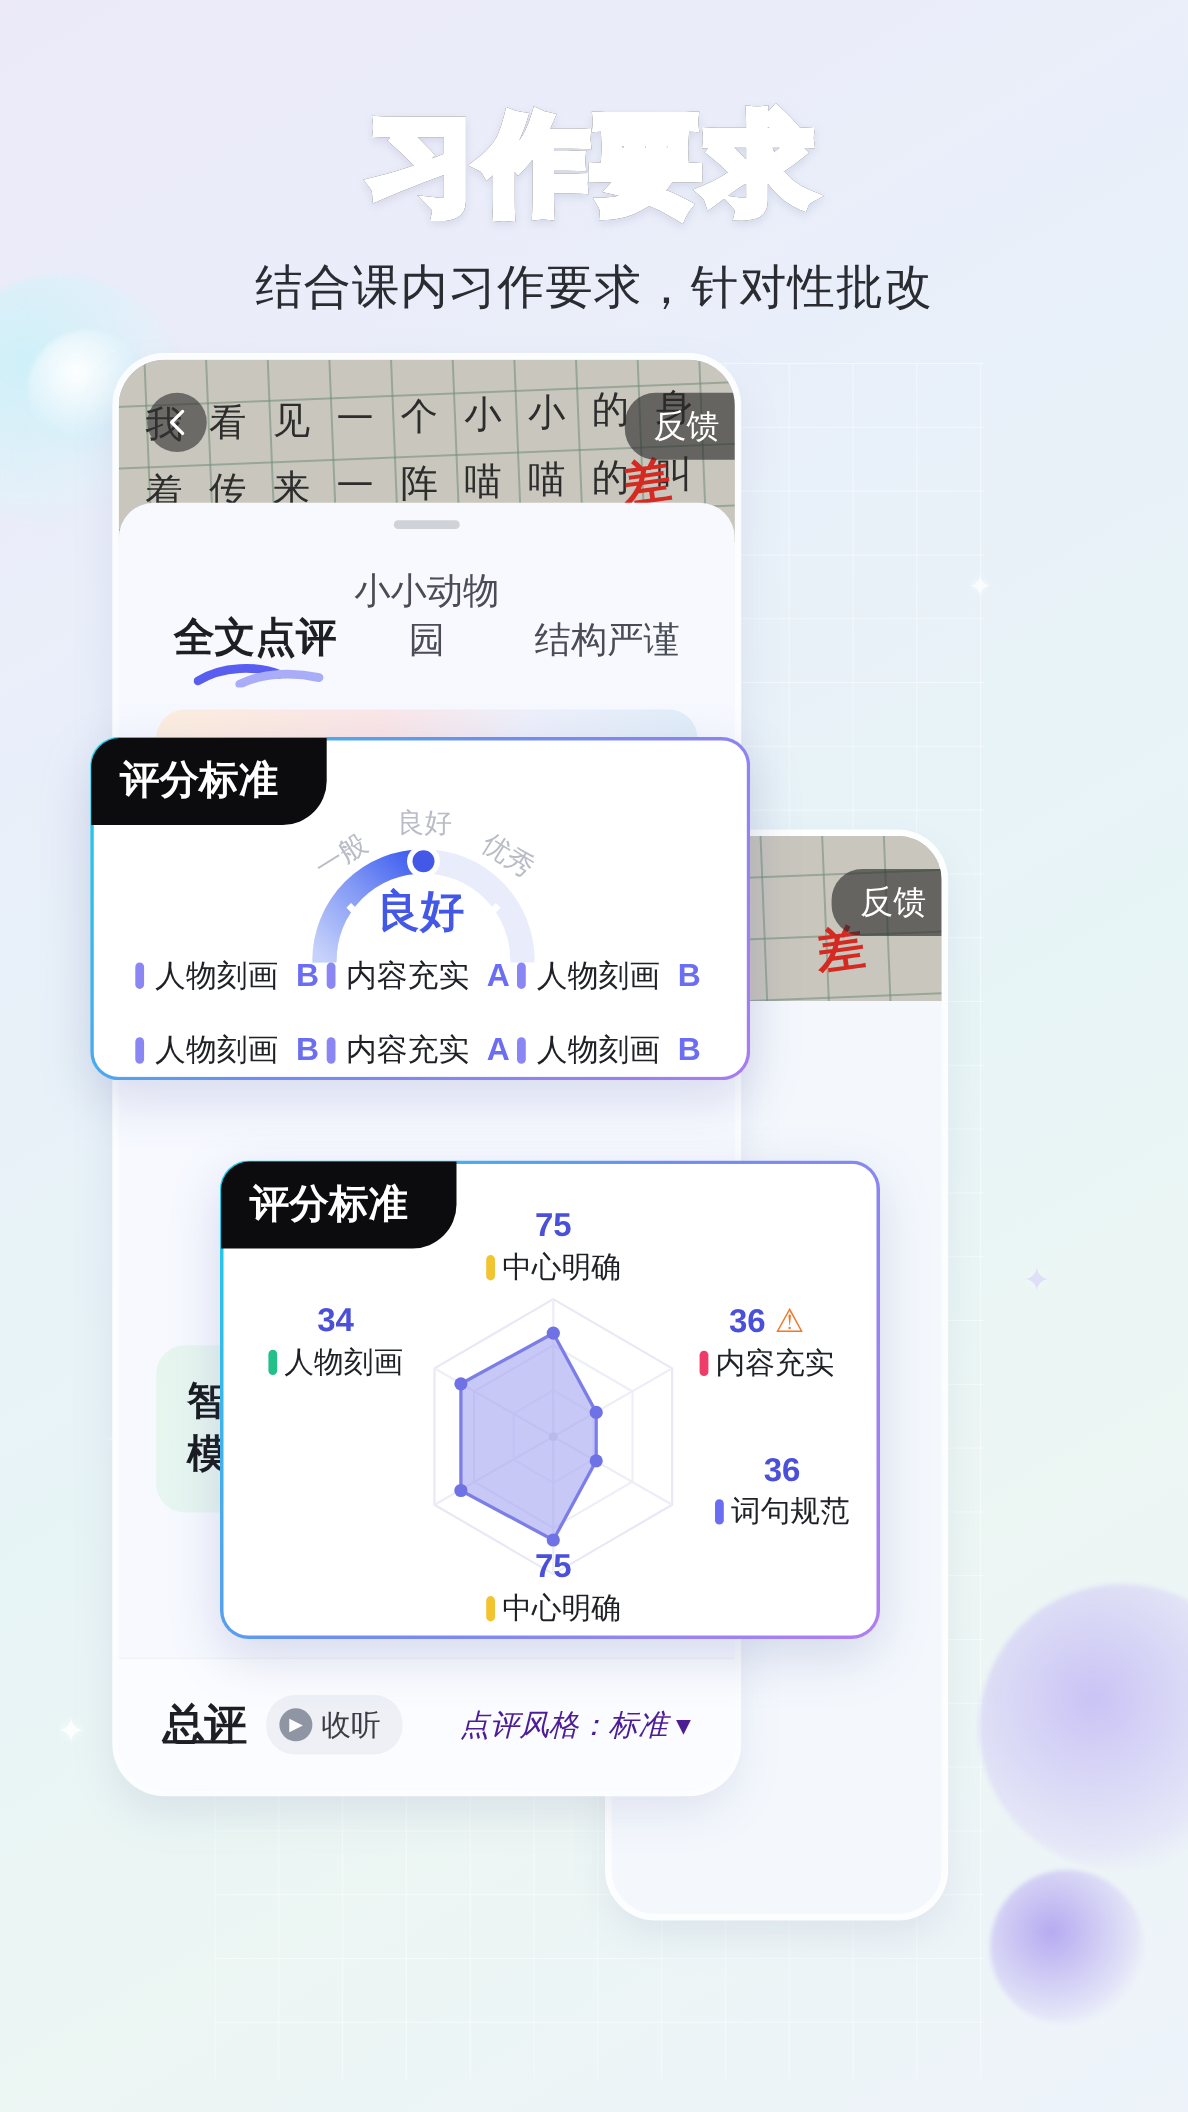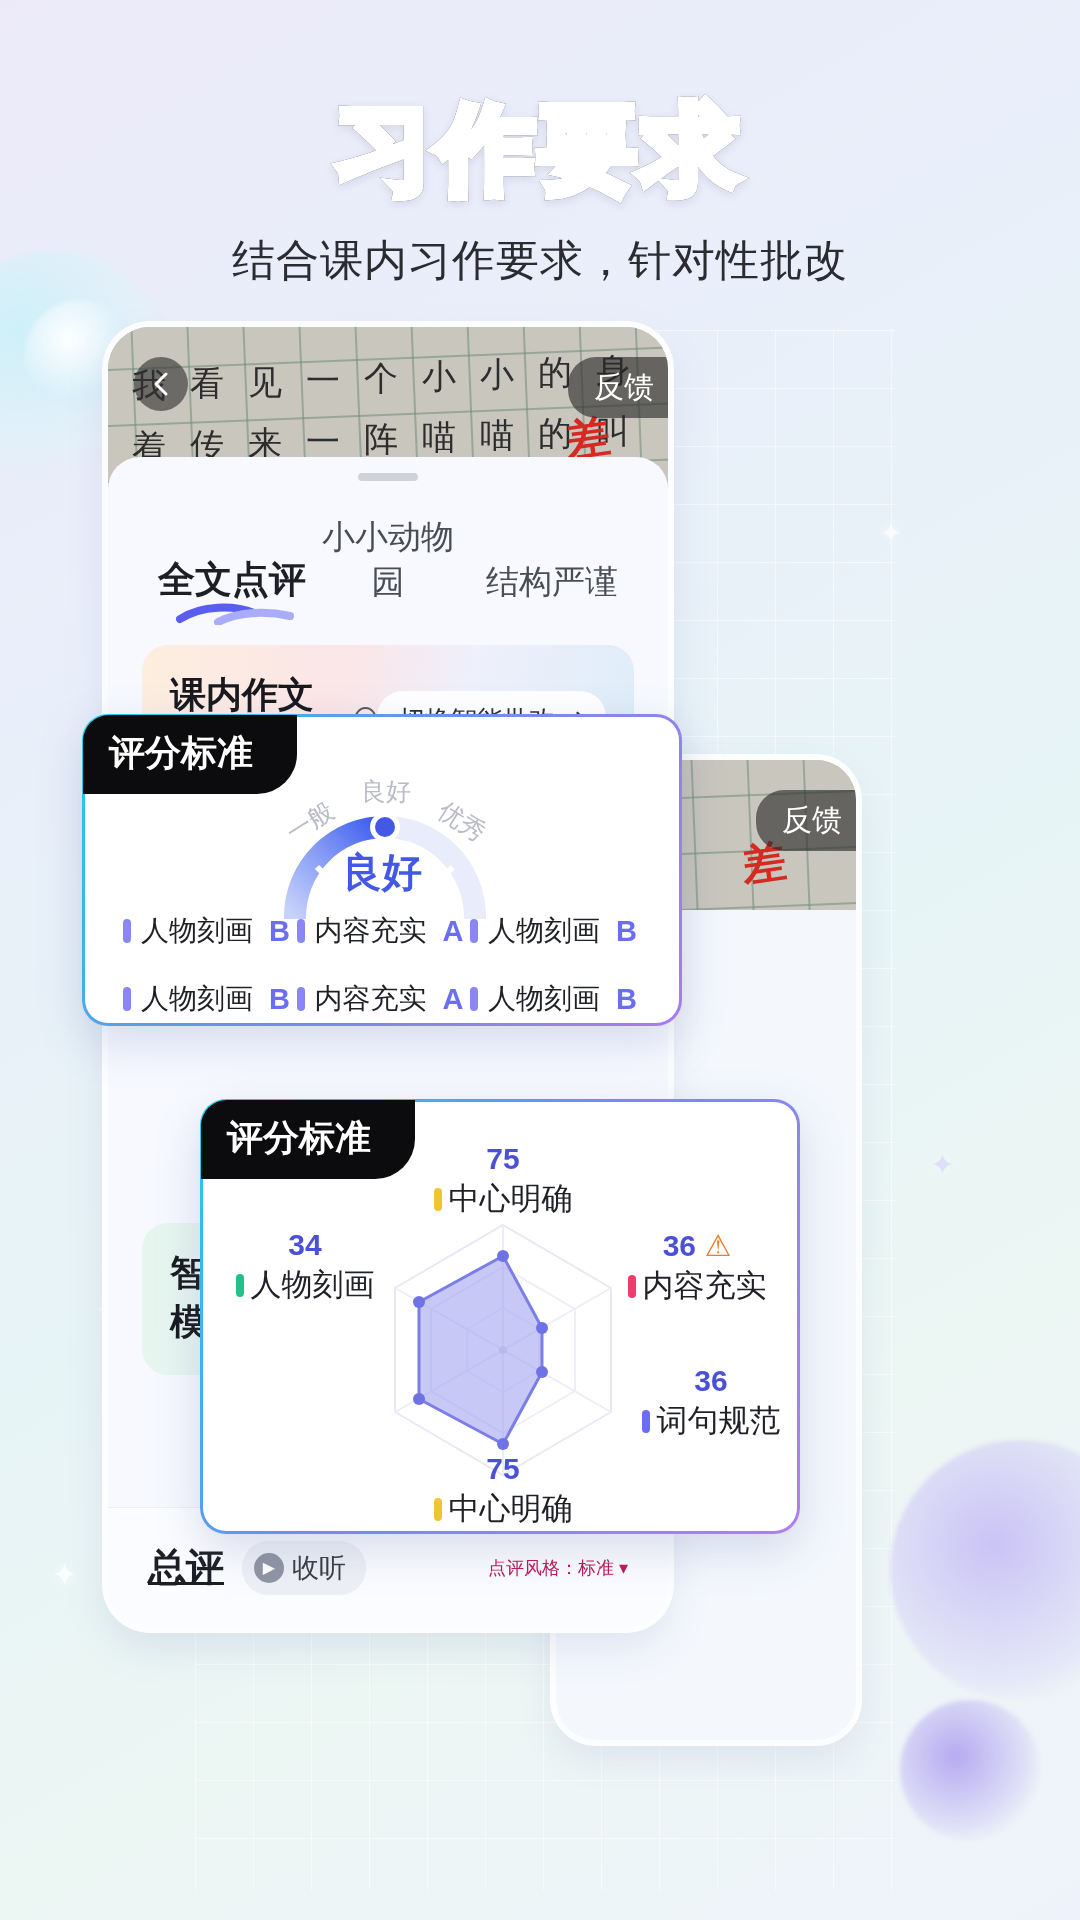--- a/index.html
+++ b/index.html
@@ -123,27 +123,26 @@
   
   .botbar{
     position:absolute; left:0; bottom:0; width:100%; height:120px;
     background:#fbfcff; display:flex;align-items:center;justify-content:space-between;
     padding:0 40px; border-top:1px solid #edeff4;
   }
   .bot-left{display:flex;align-items:center;gap:18px;}
   .bot-title{font-size:38px;font-weight:bold;color:#1d1f25;text-decoration:underline;}
   .listen{display:flex;align-items:center;gap:8px;background:#eef0f6;border-radius:26px;padding:9px 20px 9px 12px;font-size:27px;color:#3a3d44;}
   .play-dot{width:30px;height:30px;border-radius:50%;background:#8f95a3;display:flex;align-items:center;justify-content:center;color:#fff;font-size:16px;}
-  .bot-right{font-size:18px;color:#be185d;}
+  .bot-right{font-size:27px;color:#4c1d95;font-style:italic;}
 
   
   .pop{
     position:absolute;background:#fff;border-radius:26px;
     box-shadow:0 16px 46px rgba(96,110,170,.22);
-    margin-top:44px;
   }
   .pop-label{
     position:absolute; left:-2px; top:-2px; background:#0c0c0e; color:#fff;
     font-size:36px; font-weight:bold; padding:14px 44px 16px 26px;
     border-radius:26px 0 40px 0;
   }
   .pop1{left:82px; top:670px; width:600px; height:312px;
         border:3px solid transparent;
         background:linear-gradient(#fff,#fff) padding-box,
                    linear-gradient(125deg,#18d0e8 0%, #6f8df0 45%, #a87cf0 100%) border-box;}
@@ -157,21 +156,21 @@
   .tag .gr{color:#6b6ef2;font-size:29px;font-weight:bold;margin-left:6px;}
 
   
   .pop2{left:200px; top:1055px; width:600px; height:435px;
         border:3px solid transparent;
         background:linear-gradient(#fff,#fff) padding-box,
                    linear-gradient(125deg,#18d0e8 0%, #6f8df0 45%, #b07ef2 100%) border-box;}
   .radar-stage{position:absolute;left:0;top:26px;width:100%;height:405px;}
   .rl{position:absolute;text-align:center;}
   .rl .num{font-size:30px;font-weight:bold;color:#4b50d8;display:block;}
-  .rl .nm{font-size:31px;color:#1f2127;display:flex;align-items:center;gap:7px;justify-content:center;margin-top:2px;}
+  .rl .nm{font-size:27px;color:#1f2127;display:flex;align-items:center;gap:7px;justify-content:center;margin-top:2px;}
   .rl .bar{width:8px;height:23px;border-radius:4px;display:inline-block;}
 </style>
 </head>
 <body>
 
 <div class="bg-grid"></div>
 <div class="blob blob-a"></div>
 <div class="blob blob-b"></div>
 <div class="blob blob-c"></div>
 <div class="blob blob-d"></div>

